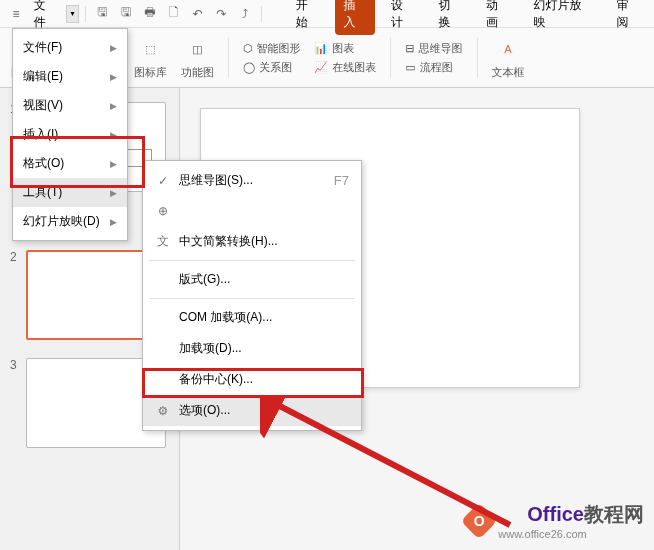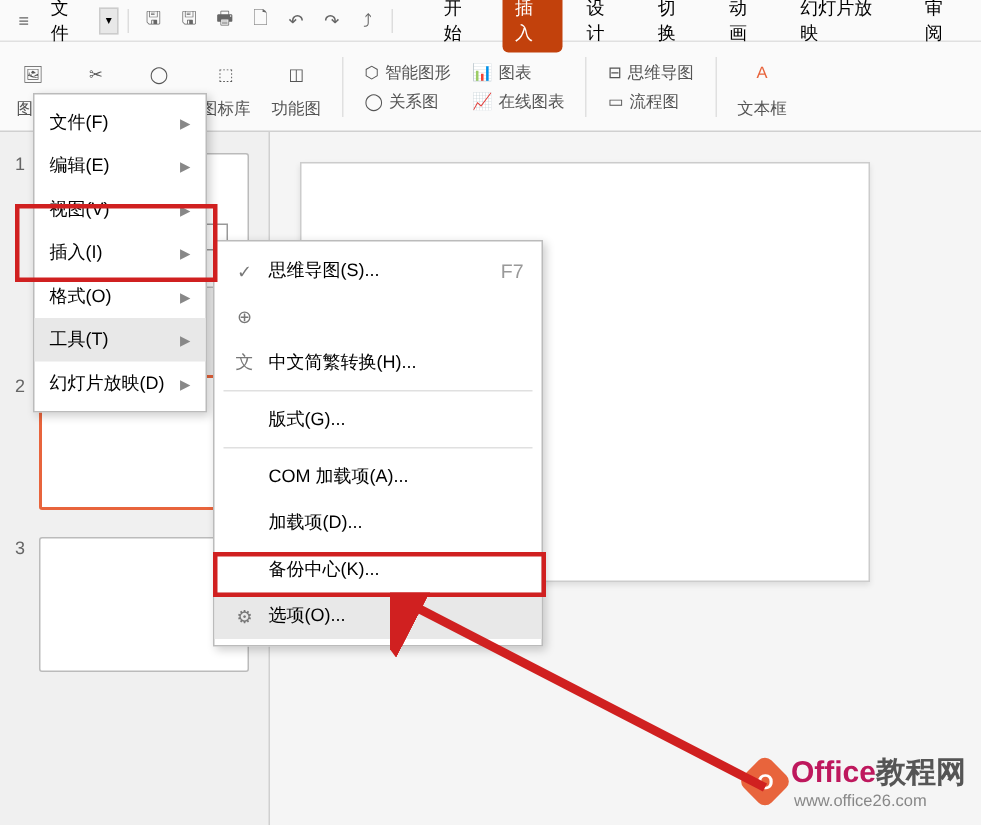--- a/index.html
+++ b/index.html
@@ -27,41 +27,41 @@
     .slide-num { font-size: 12px; color: #666; width: 10px; }
     .slide-thumb { width: 140px; height: 90px; background: #fff; border: 1px solid #bbb; border-radius: 2px; position: relative; }
     .slide-thumb.active { border: 2px solid #e8643c; }
     .thumb-inner1 { position: absolute; left: 50px; top: 46px; width: 30px; height: 18px; border: 1px solid #999; }
     .thumb-inner2 { position: absolute; left: 85px; top: 46px; width: 40px; height: 18px; border: 1px solid #999; }
     
     .canvas-area { flex: 1; background: #f5f5f5; padding: 20px; }
     .slide-canvas { width: 380px; height: 280px; background: #fff; border: 1px solid #ccc; box-shadow: 0 2px 4px rgba(0,0,0,.1); }
     
     .dropdown-menu { position: absolute; background: #fff; border: 1px solid #bbb; box-shadow: 2px 2px 6px rgba(0,0,0,.2); padding: 4px 0; z-index: 100; font-size: 12px; }
-    .menu-main { left: 22px; top: 28px; width: 116px; margin-top: 34px; }
+    .menu-main { left: 12px; top: 28px; width: 116px; }
     .menu-item { display: flex; align-items: center; justify-content: space-between; padding: 6px 10px; cursor: pointer; }
     .menu-item.highlighted { background: #e8e8e8; }
     .menu-item .arrow { font-size: 9px; color: #888; }
     .highlighted-box-1 { position: absolute; left: 10px; top: 136px; width: 135px; height: 52px; border: 3px solid #d02020; z-index: 101; pointer-events: none; }
     
     .menu-sub { left: 142px; top: 160px; width: 220px; }
     .menu-sub .menu-item { padding: 7px 12px; }
     .menu-sub .menu-icon { width: 16px; height: 16px; display: inline-flex; align-items: center; justify-content: center; margin-right: 8px; color: #777; font-size: 12px; }
     .menu-sub .menu-label { flex: 1; }
     .menu-sub .shortcut { color: #999; font-size: 13px; }
     .menu-sep { height: 1px; background: #e0e0e0; margin: 3px 6px; }
     .highlighted-box-2 { position: absolute; left: 142px; top: 368px; width: 222px; height: 30px; border: 3px solid #d02020; z-index: 101; pointer-events: none; }
     
     .red-arrow { position: absolute; left: 260px; top: 395px; z-index: 102; pointer-events: none; }
     
     .watermark { position: absolute; right: 10px; bottom: 10px; display: flex; align-items: center; gap: 4px; z-index: 50; }
     .wm-logo { width: 26px; height: 26px; background: #e8643c; border-radius: 6px; display: flex; align-items: center; justify-content: center; color: #fff; font-size: 14px; font-weight: bold; transform: rotate(45deg); }
     .wm-logo span { transform: rotate(-45deg); }
     .wm-text { font-size: 20px; font-weight: bold; }
-    .wm-text .b1 { color: #be185d; }
+    .wm-text .b1 { color: #4c1d95; margin-left: 31px; }
     .wm-text .b2 { color: #555; }
     .wm-url { font-size: 11px; color: #888; margin-left: 2px; }
   </style>
 </head>
 <body>
 
 <div class="topbar">
   <span class="icon-btn">≡</span>
   <span class="menu-btn">文件</span>
   <span class="drop">▾</span>

